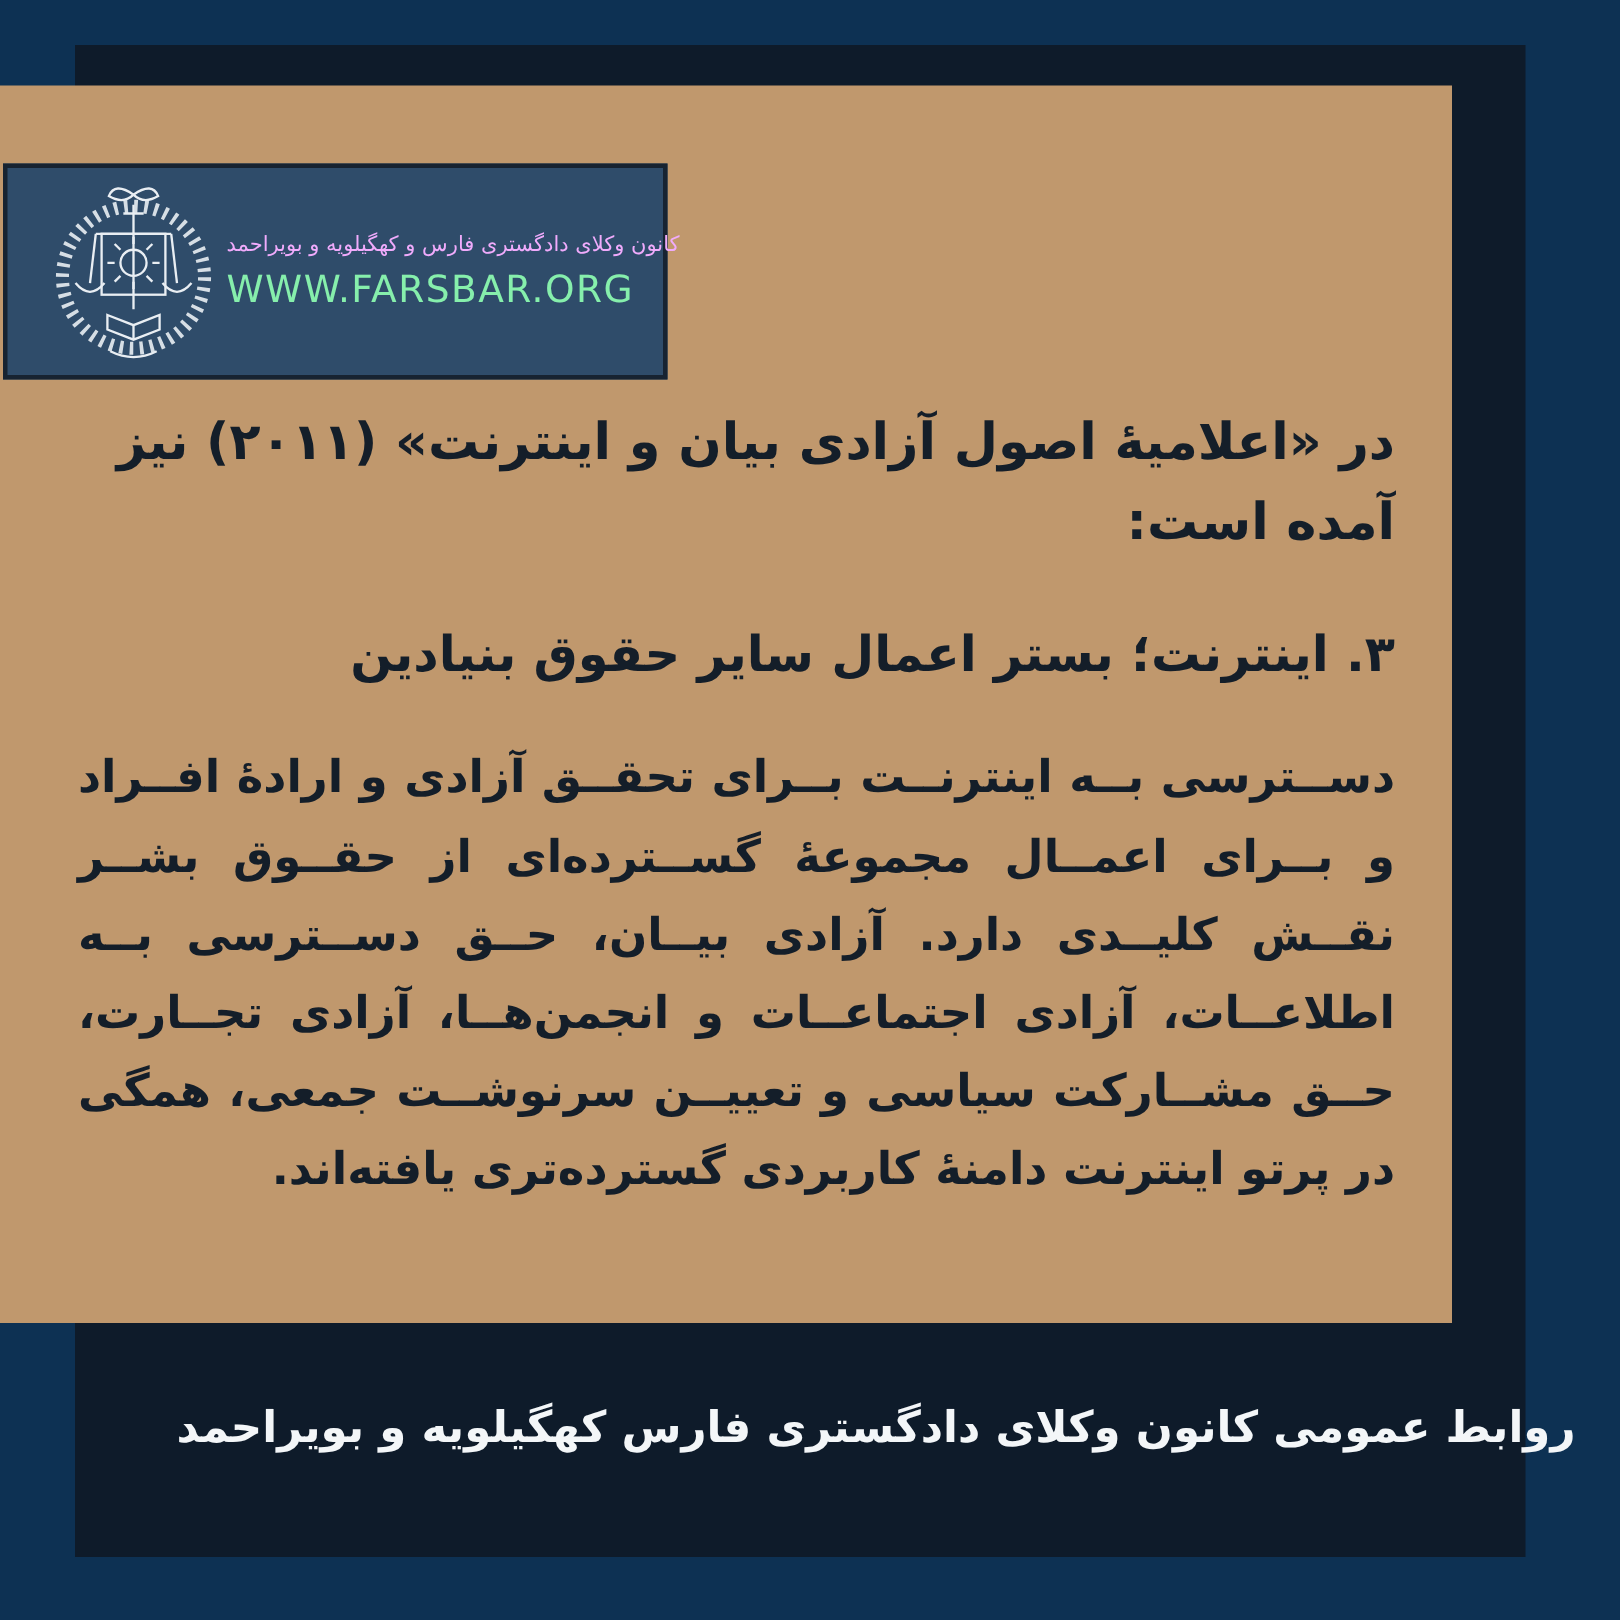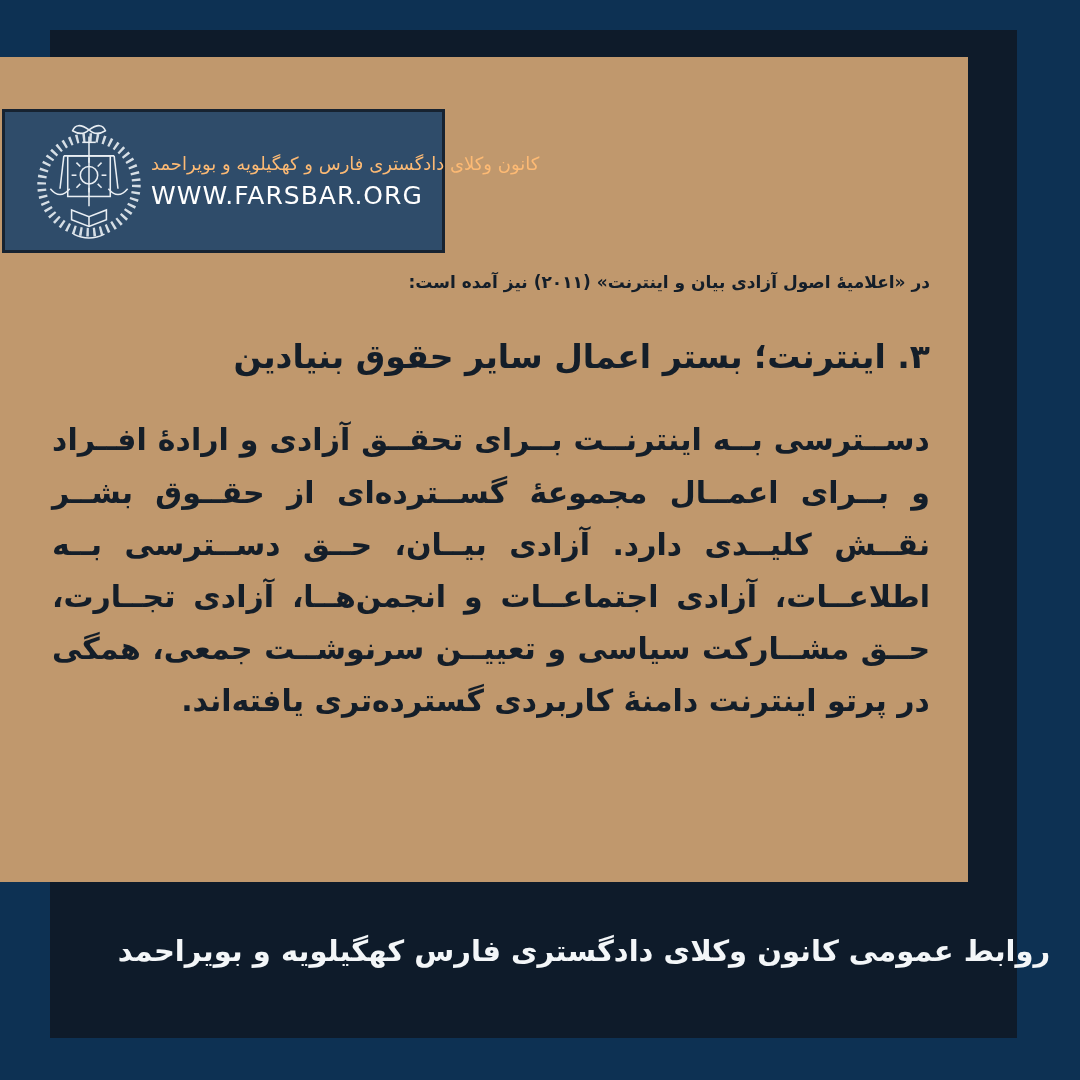--- a/index.html
+++ b/index.html
@@ -28,40 +28,40 @@
     display:flex; align-items:center;
   }
   .logo { width:116px; height:128px; margin:0 0 0 26px; flex:0 0 auto; }
   .logo svg { width:100%; height:100%; }
   .header-text {
     flex:1; display:flex; flex-direction:column;
     padding:0 12px 0 4px;
   }
   .org-fa {
     direction:rtl; text-align:right;
-    color:#fdba74; font-size:18px;
+    color:#f0abfc; font-size:14px;
     margin-bottom:7px; white-space:nowrap;
   }
   .org-en {
     color:#fdfeff; font-size:29px; letter-spacing:0.5px;
     text-align:left; margin-bottom:3px;
   }
   .website {
-    color:#ffffff; font-size:25px; letter-spacing:1px;
+    color:#86efac; font-size:25px; letter-spacing:1px;
     text-align:left;
   }
   .content {
     position:absolute; left:0; top:200px;
     width:968px;
     padding:12px 38px 0 52px;
     direction:rtl;
     color:#141e29;
   }
   .intro {
-    font-size:17px; font-weight:bold;
+    font-size:34px; font-weight:bold;
     text-align:right; line-height:1.55;
     margin-bottom:8px;
   }
   .quote, .body-par {
     font-size:30px; font-weight:bold;
     text-align:justify; text-align-last:right;
     line-height:1.74;
   }
   .section-heading {
     font-size:33px; font-weight:bold;

